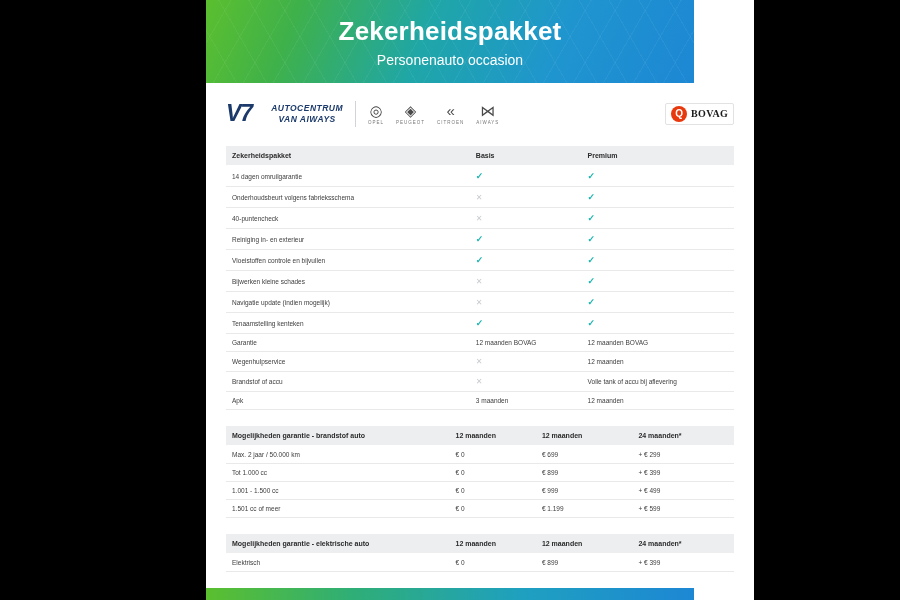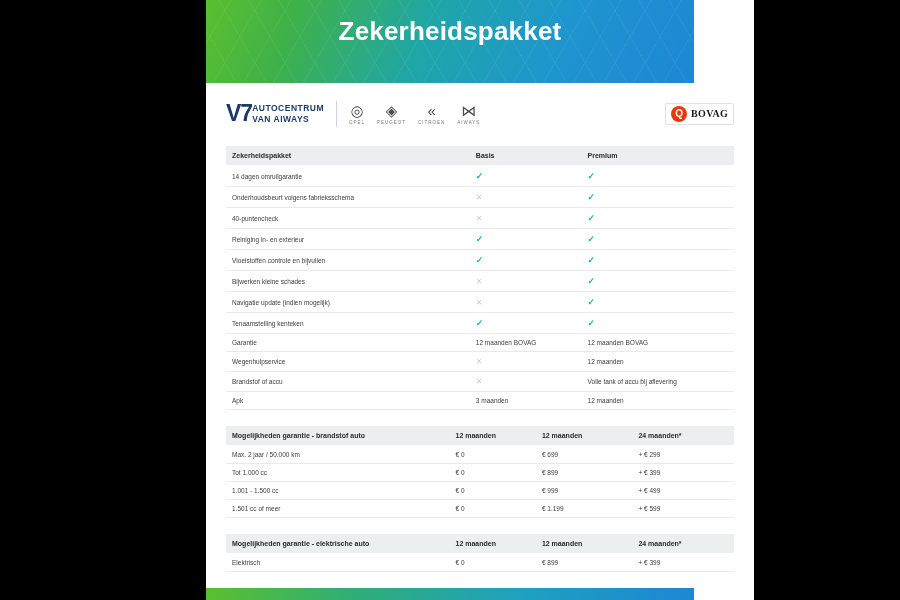--- a/index.html
+++ b/index.html
@@ -63,35 +63,37 @@
   .logorow {
     position: relative;
     height: 45px;
     margin: 8px 20px 0 20px;
     display: flex;
     align-items: center;
   }
   .dealer-logo {
     display: flex;
     align-items: center;
-    gap: 0;
+    gap: 19px;
+    font-style: italic;
   }
   .dealer-mark {
     font-size: 23px;
     font-weight: bold;
     color: #1b3a6b;
     line-height: 1;
     letter-spacing: -1px;
   }
   .dealer-text {
     font-size: 8.5px;
     font-weight: bold;
     color: #1b3a6b;
     line-height: 1.25;
     letter-spacing: 0.5px;
+    text-align: center;
   }
   .divider-v {
     width: 1px;
     height: 26px;
     background: #cfd4da;
     margin: 0 12px;
   }
   .brands {
     display: flex;
     align-items: center;
@@ -199,20 +201,21 @@
     background: linear-gradient(90deg, #5bbf2e 0%, #2fae77 30%, #1fa0c0 65%, #1d87d4 100%);
   }
 </style>
 </head>
 <body>
 
 <div class="page">
 
   <div class="banner">
     <div class="banner-title">Zekerheidspakket</div>
+    <div class="banner-sub">Personenauto occasion</div>
   </div>
 
   <div class="logorow">
     <div class="dealer-logo">
       <span class="dealer-mark">V7</span>
       <span class="dealer-text">
         <span>AUTOCENTRUM</span><br>
         <span>VAN AIWAYS</span>
       </span>
     </div>

